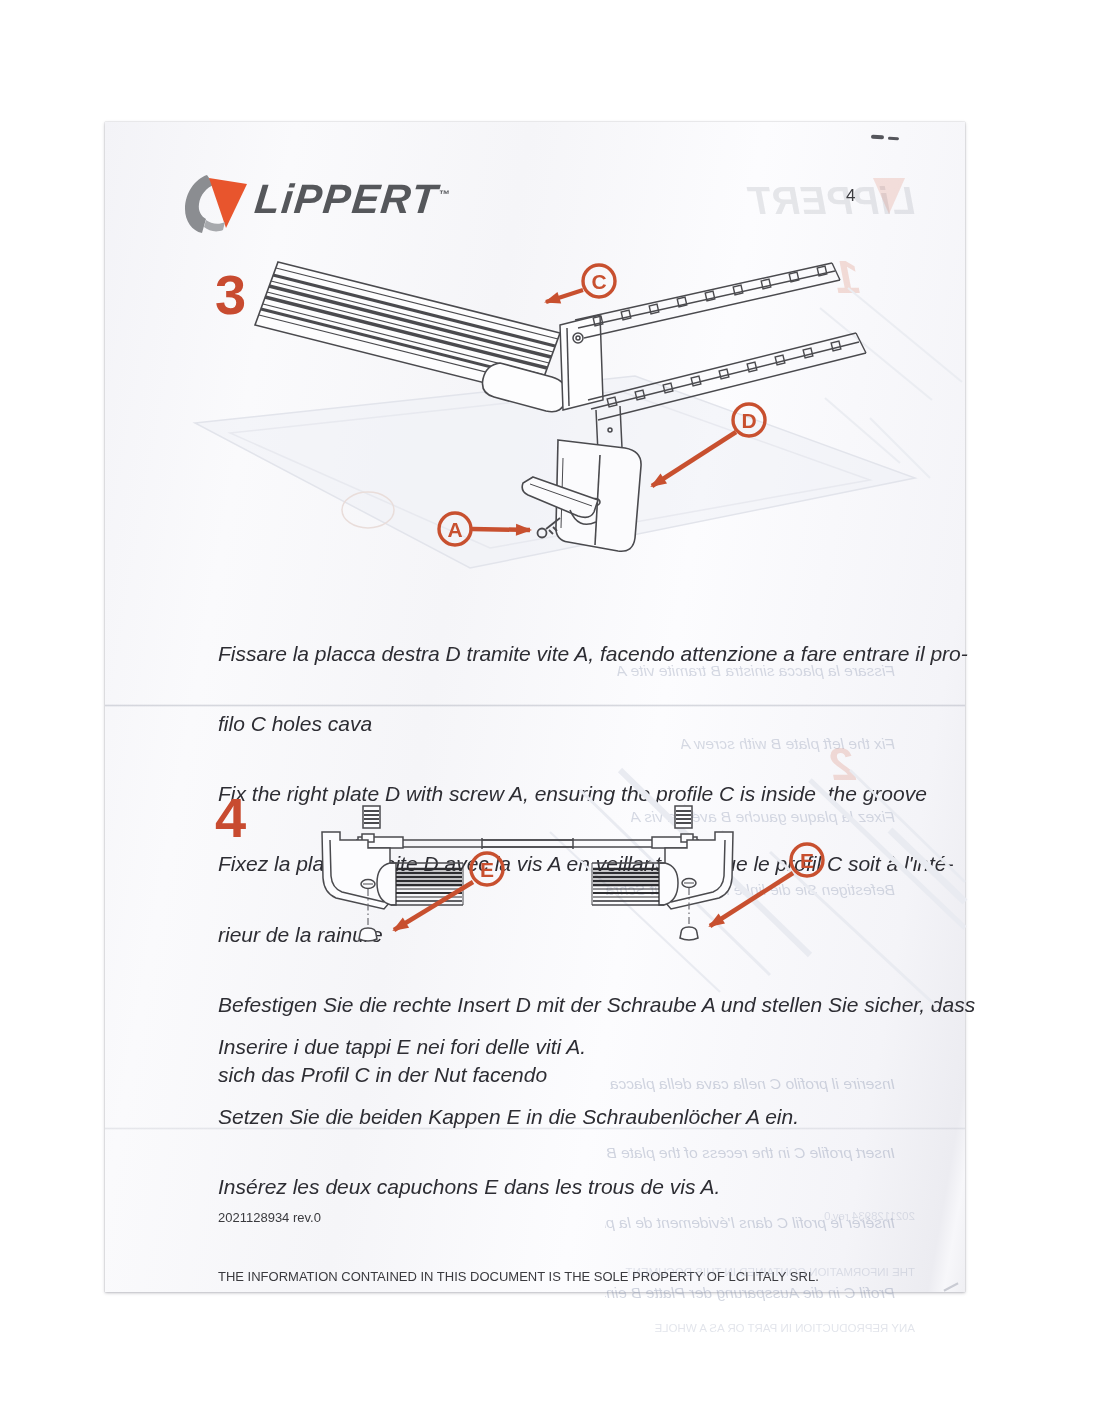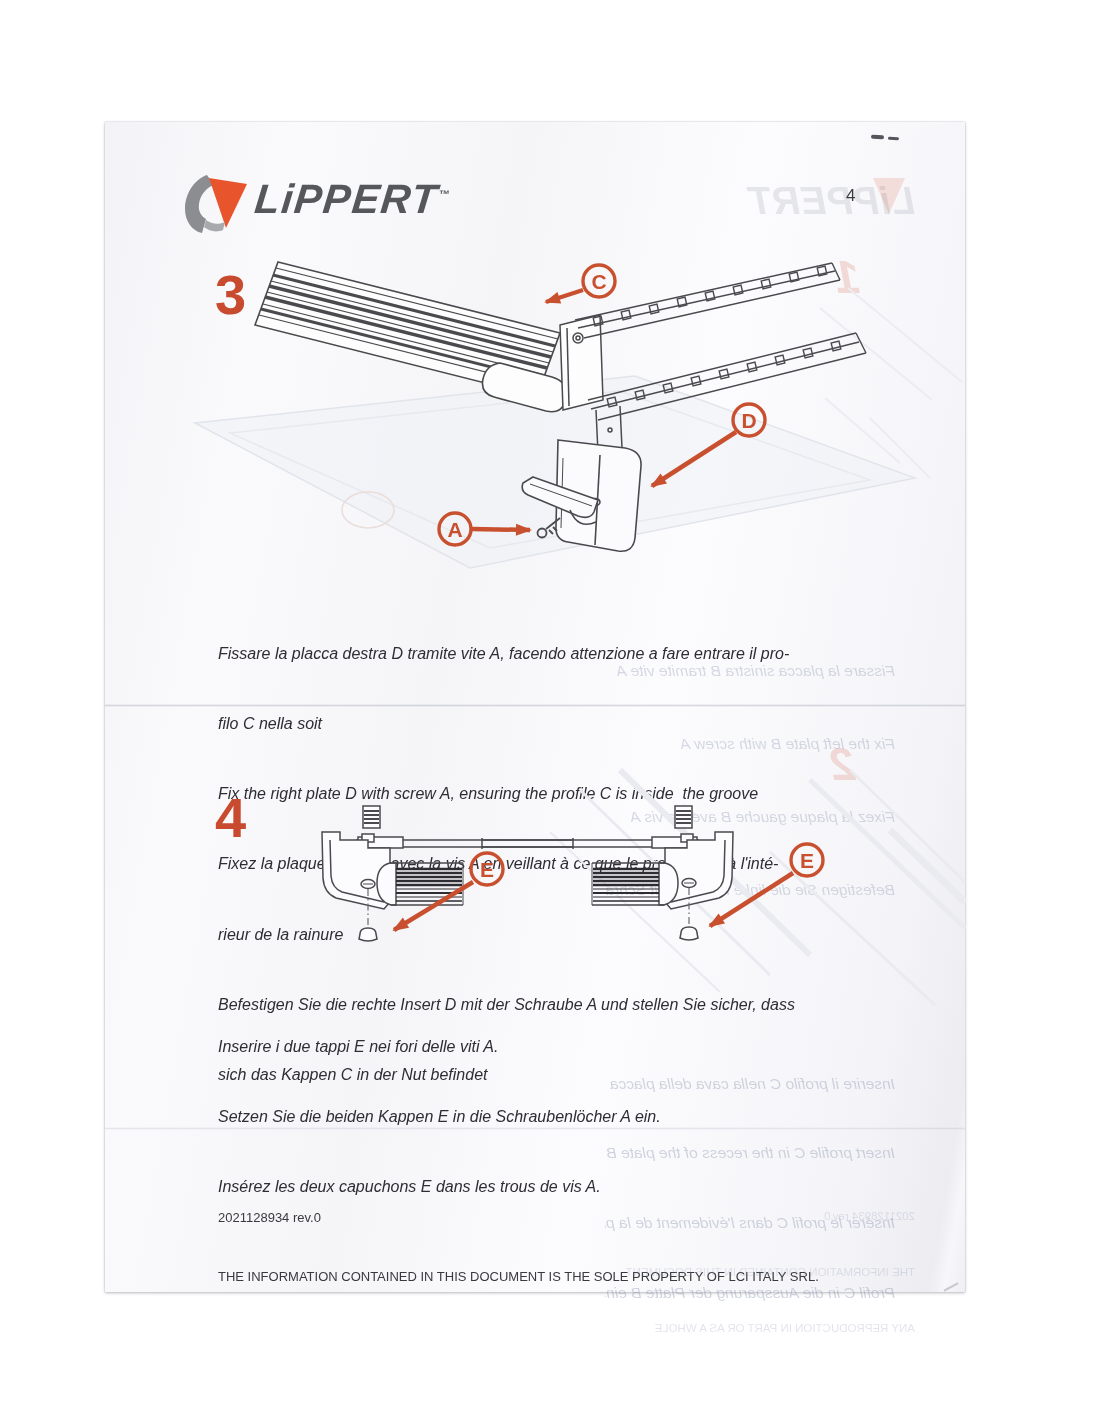--- a/index.html
+++ b/index.html
@@ -13,21 +13,21 @@
     box-shadow:0 1px 3px rgba(110,110,125,.45), 0 0 1px rgba(120,120,135,.5);
   }
   .crease{left:0;width:100%;height:3px;
     background:linear-gradient(to bottom,rgba(255,255,255,0),rgba(178,181,192,.5),rgba(255,255,255,0));}
   .dash{background:#55565c;border-radius:2px;}
   .brandword{font-weight:bold;font-style:italic;font-size:41px;letter-spacing:1.5px;
     color:#55575b;transform:skewX(-6deg);}
   .brandword sup{font-size:11px;letter-spacing:0;}
   .pagenum{font-size:17px;color:#3c3c40;}
   .stepnum{font-weight:bold;font-size:56px;color:#c84b30;line-height:1;}
-  .txtblock{font-style:italic;font-size:16px;line-height:23.4px;color:#2d2d33;white-space:pre;}
+  .txtblock{font-style:italic;font-size:21px;line-height:23.4px;color:#2d2d33;white-space:pre;}
   .footblock{font-size:13px;line-height:19.8px;color:#3a3a3e;white-space:pre;}
   .bleed{transform:scaleX(-1);font-style:italic;color:#7d89a6;white-space:pre;overflow:hidden;}
   .bleed-logo{transform:scaleX(-1);font-weight:bold;font-style:italic;font-size:38px;
     letter-spacing:1px;color:rgba(148,153,165,.22);}
   .bleed-num{transform:scaleX(-1);font-weight:bold;font-style:italic;font-size:46px;
     color:rgba(212,96,64,.20);}
   svg{overflow:visible;}
   .lbl{font-family:"Liberation Sans",sans-serif;font-weight:bold;font-size:21px;fill:#c8502f;}
 </style>
 </head>
@@ -170,26 +170,26 @@
 
     <g>
       <line x1="302" y1="281" x2="360" y2="282" stroke="#c8502f" stroke-width="4.5" marker-end="url(#ah)"></line>
       <circle cx="285" cy="281" r="16" fill="none" stroke="#c8502f" stroke-width="3.4"></circle>
       <text class="lbl" x="285" y="289" text-anchor="middle">A</text>
     </g>
   </svg>
 
   <div class="abs txtblock" style="left:113px;top:473px;">
     <div>Fissare la placca destra D tramite vite A, facendo attenzione a fare entrare il pro-</div>
-    <div>filo C nella soit</div>
+    <div>filo C holes cava</div>
     <div>Fix the right plate D with screw A, ensuring the profile C is inside  the groove</div>
     <div>Fixez la plaque droite D avec la vis A en veillant à ce que le profil C soit à l'inté-</div>
     <div>rieur de la rainure</div>
     <div>Befestigen Sie die rechte Insert D mit der Schraube A und stellen Sie sicher, dass</div>
-    <div>sich das Kappen C in der Nut befindet</div>
+    <div>sich das Profil C in der Nut facendo</div>
   </div>
 
   <div class="abs bleed" style="left:500px;top:488px;width:290px;font-size:15.5px;line-height:24.4px;opacity:.30;">
     <div>Fissare la placca sinistra B tramite vite A</div>
     <div>Fix the left plate B with screw A</div>
     <div>Fixez la plaque gauche B avec la vis A</div>
     <div>Befestigen Sie die linke Platte B mit Schraube A</div>
   </div>
 
   <div class="abs crease" style="top:582px;"></div>

